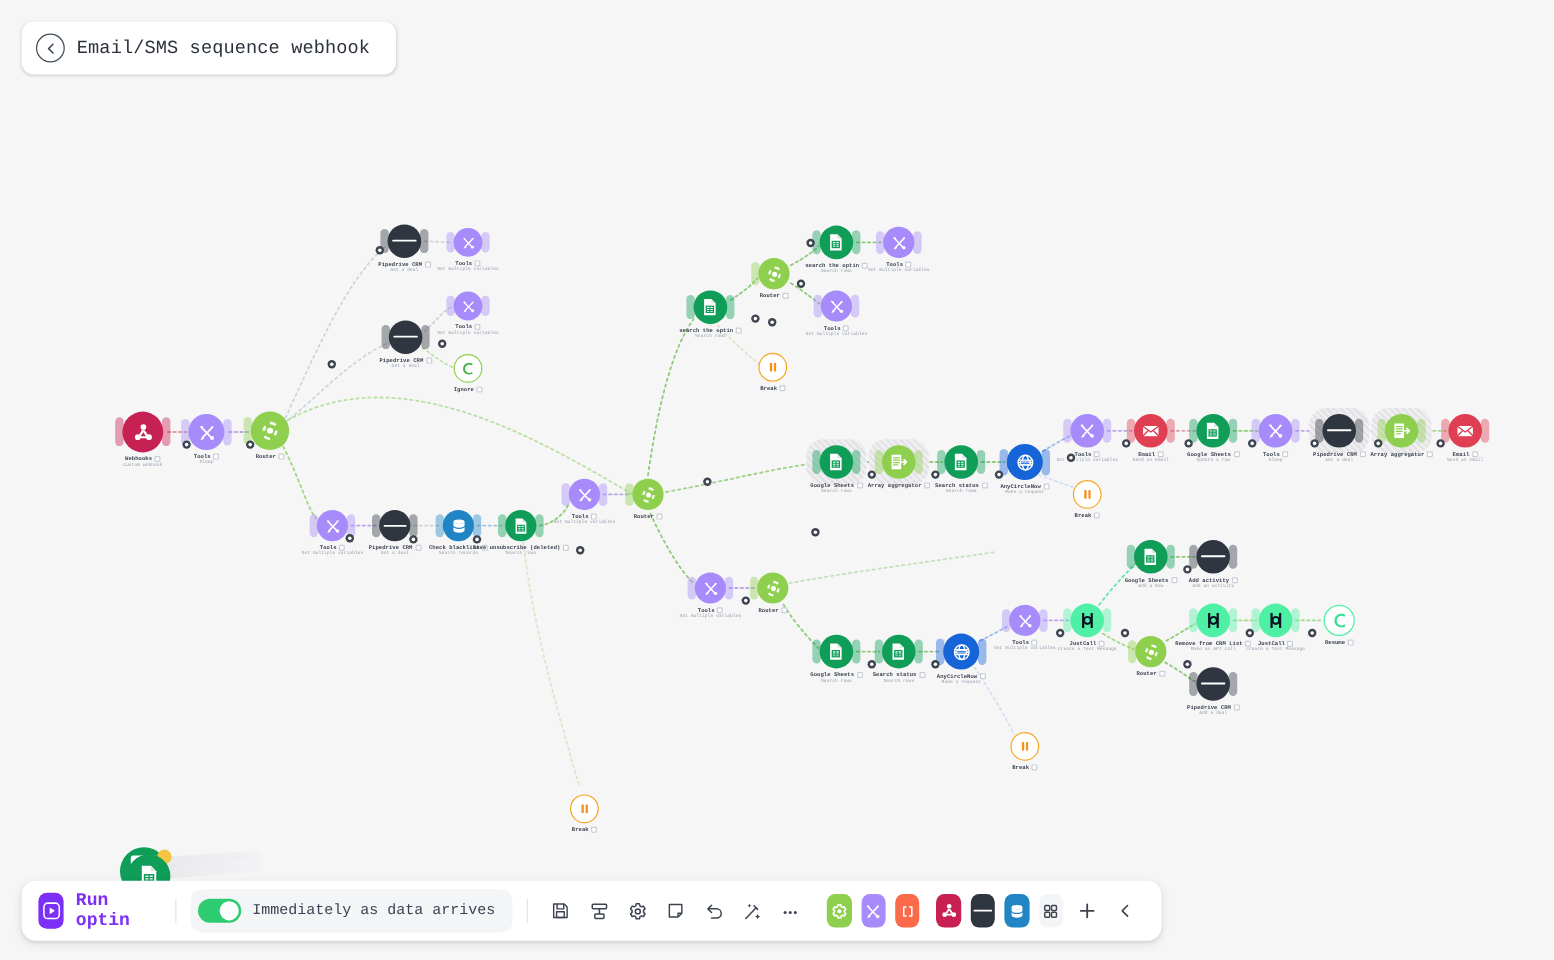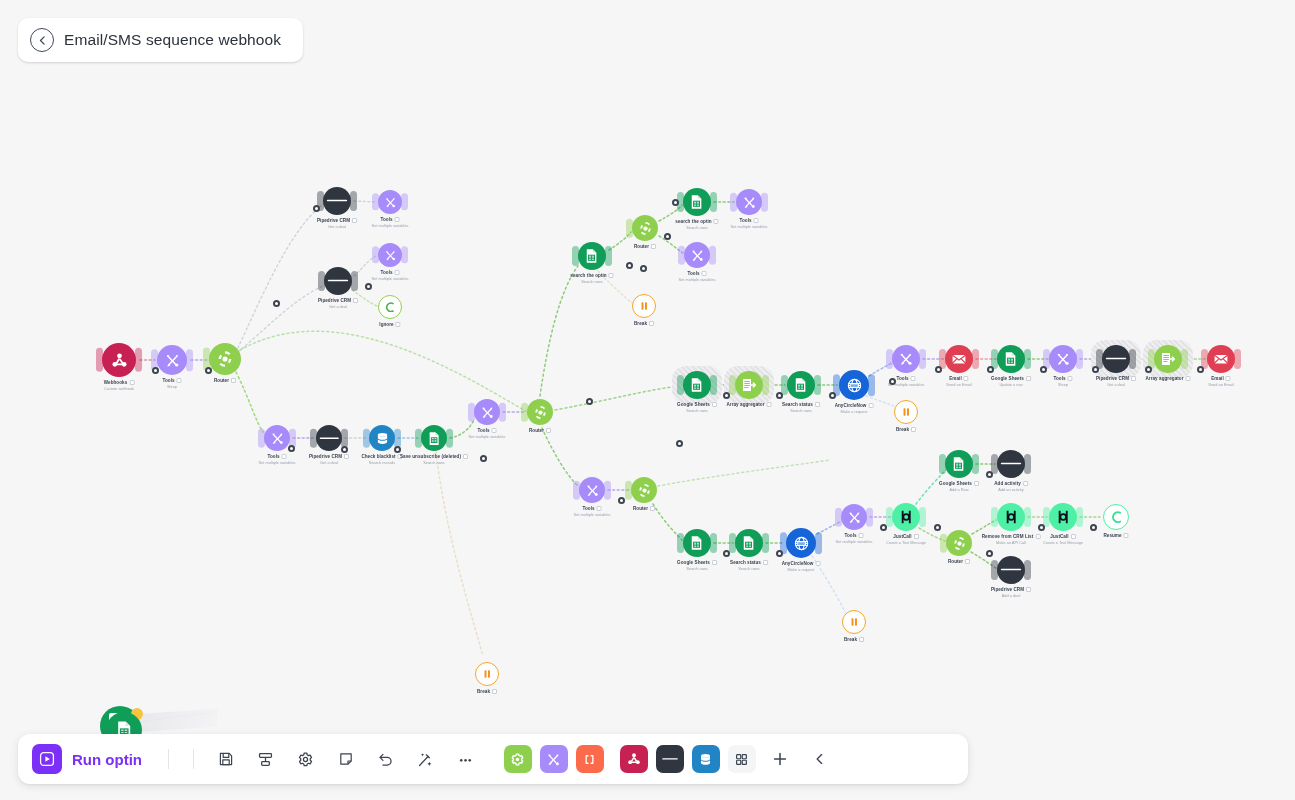--- a/index.html
+++ b/index.html
@@ -7,20 +7,21 @@
   html, body {
     width: 1295px; height: 800px;
     overflow: hidden;
     font-family: "Liberation Sans", "DejaVu Sans", sans-serif;
     background: #f6f6f7;
   }
   #canvas {
     position: absolute; inset: 0;
     background: #f6f6f7;
     overflow: hidden;
+    font-family: Liberation Mono, monospace;
   }
 
   
   #scenario-header {
     position: absolute; left: 18px; top: 18px;
     height: 44px;
     display: flex; align-items: center; gap: 10px;
     padding: 0 22px 0 12px;
     background: #ffffff;
     border-radius: 10px;
@@ -1174,20 +1175,24 @@
         <svg width="16" height="16" viewBox="0 0 20 20" fill="none" stroke="#fff" stroke-width="1.6" stroke-linejoin="round">
           <rect x="2" y="2" width="16" height="16" rx="4"></rect>
           <path d="M8 6.5 L13.5 10 L8 13.5 Z" fill="#fff" stroke="none"></path>
         </svg>
       </span>
       <span class="lbl">Run optin</span>
     </div>
 
     <div class="tb-sep"></div>
 
+    <div id="schedule-pill">
+      <span class="toggle"></span>
+      <span class="lbl">Immediately as data arrives</span>
+    </div>
 
     <div class="tb-sep"></div>
 
     <div class="tb-icon">
       <svg width="16" height="16" viewBox="0 0 20 20" fill="none" stroke="#3d4450" stroke-width="1.5" stroke-linejoin="round">
         <path d="M3 3h11l3 3v11H3z"></path>
           <path d="M6.5 3v5h7V3"></path>
           <rect x="6" y="11" width="8" height="6"></rect>
       </svg>
     </div>

